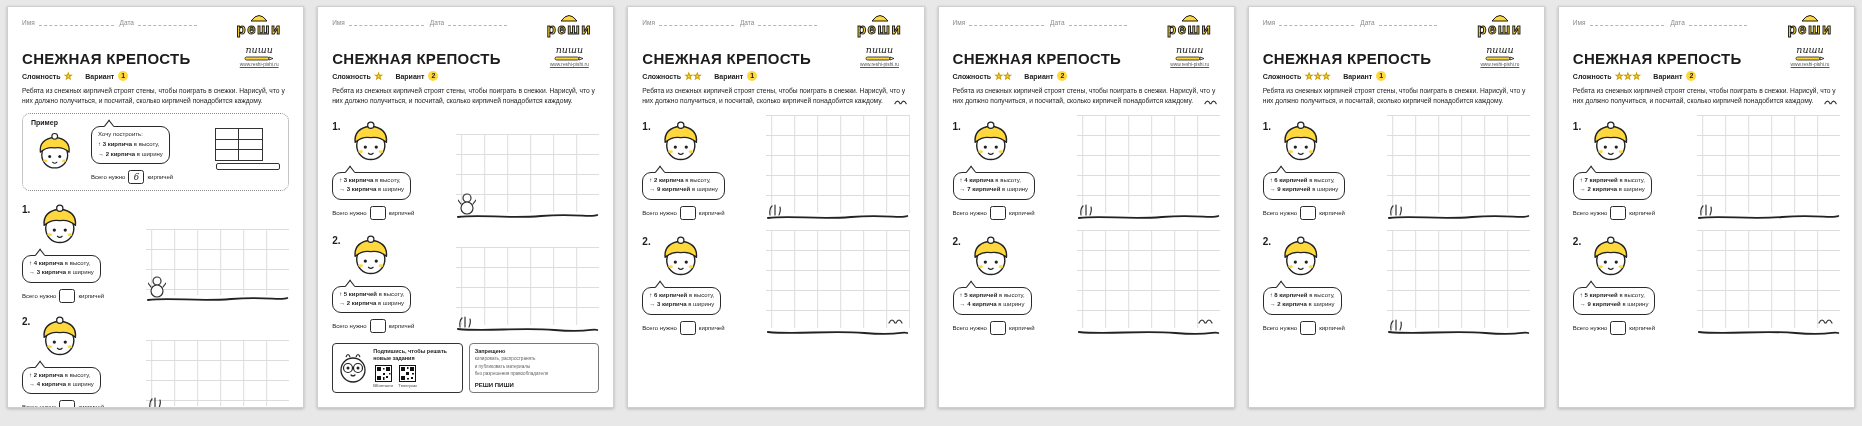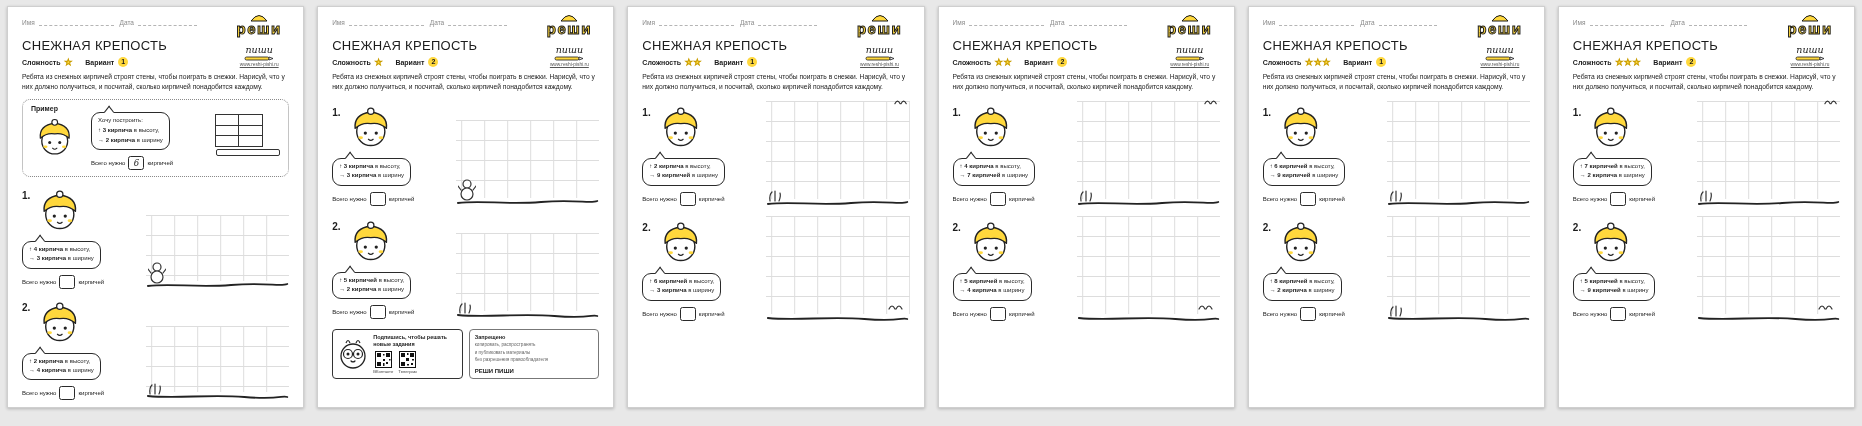--- a/index.html
+++ b/index.html
@@ -23,21 +23,21 @@
   .logo{position:absolute;top:7px;right:12px;width:64px;text-align:center;line-height:1;}
   .logo-hat{display:block;margin:0 auto -1px;}
   .logo-top{
     font-weight:bold;font-size:15px;letter-spacing:1.5px;color:#ffd83d;
     -webkit-text-stroke:1px #1a1a1a;text-transform:lowercase;
   }
   .logo-bottom{font-family:"DejaVu Serif", serif;font-style:italic;font-size:9.5px;color:#1a1a1a;margin-top:9px;}
   .logo-pencil{display:block;margin:1px auto 2px;}
   .logo-link{font-size:4.8px;color:#555;text-decoration:underline;display:block;margin-top:2px;}
   
-  .title{font-size:13px;font-weight:normal;letter-spacing:.3px;margin:12px 0 4px;}
+  .title{font-size:15px;font-weight:bold;letter-spacing:.3px;margin:24px 0 4px;}
   .diff-row{display:flex;align-items:center;gap:4px;font-size:7px;font-weight:bold;}
   .stars{color:#ffd83d;-webkit-text-stroke:.5px #c79b00;font-size:8.5px;letter-spacing:1px;margin-right:8px;}
   .variant-badge{
     width:10px;height:10px;border-radius:50%;background:#ffd83d;color:#1a1a1a;
     font-size:7px;line-height:10px;text-align:center;font-weight:bold;display:inline-block;
   }
   .intro{font-size:6.7px;line-height:1.5;margin:5px 0 7px;color:#222;}
   
   .example-box{
     border:1.5px dotted #8a8a8a;border-radius:8px;padding:5px 8px 6px;

